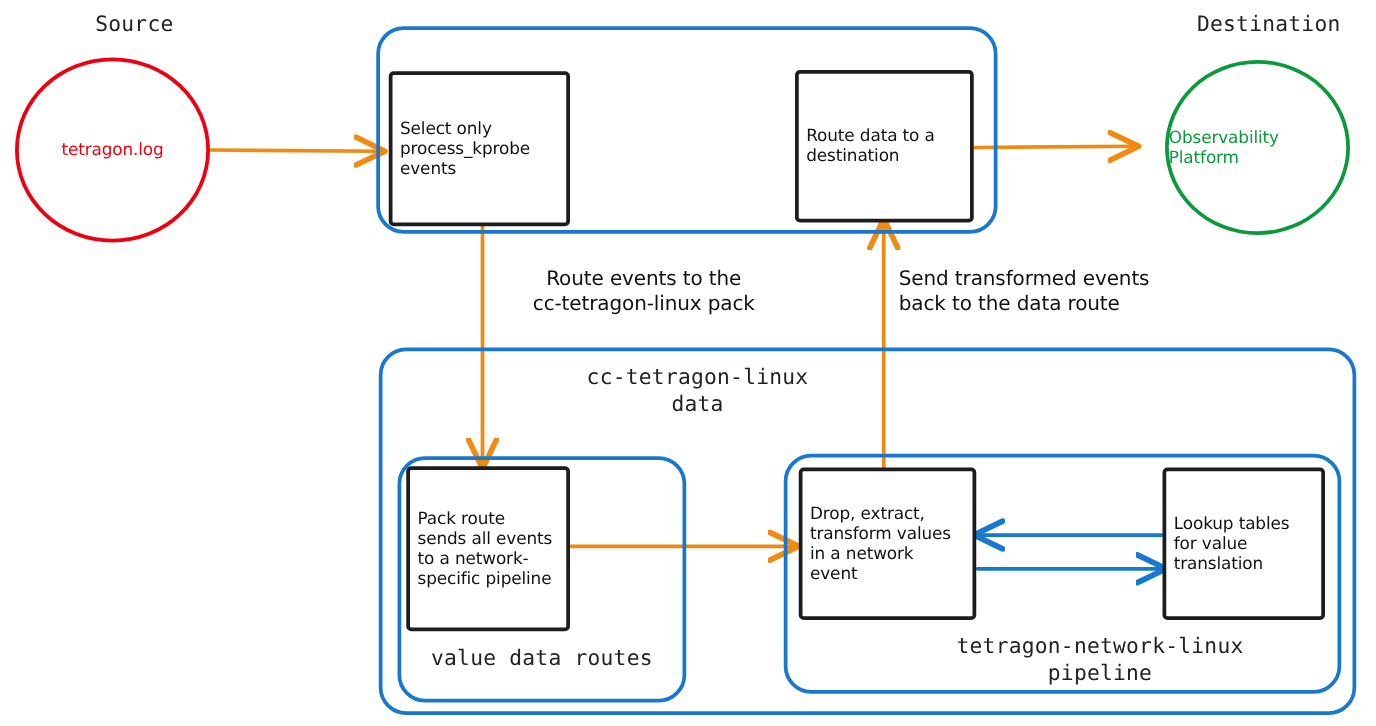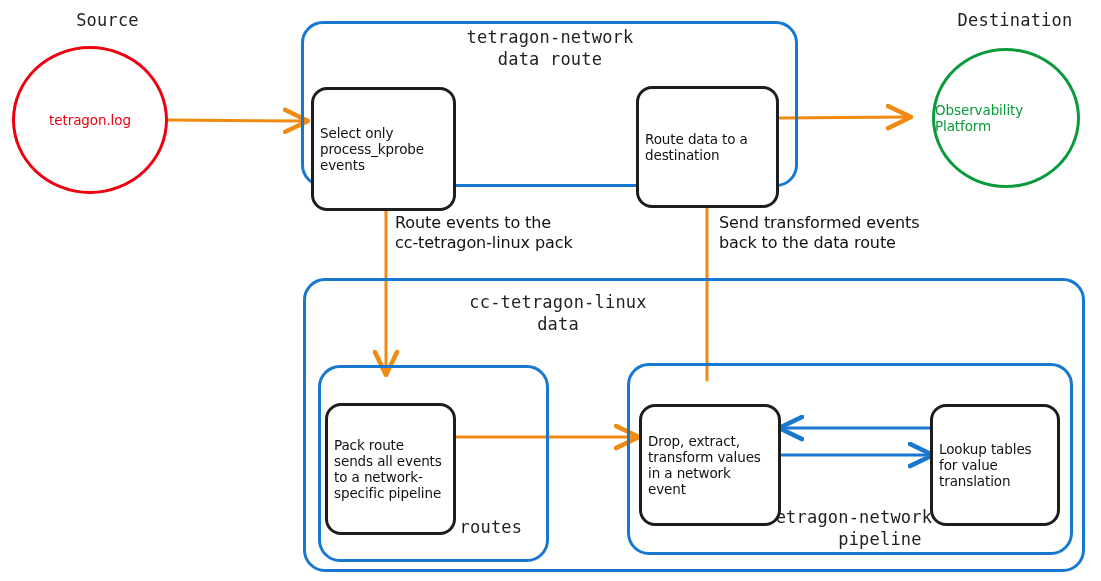--- a/index.html
+++ b/index.html
@@ -71,27 +71,26 @@
   .circle-red   { border: 3px solid #ee0011; }
   .circle-green { border: 3px solid #0a9a3c; }
   .circle .circle-text { position: static; }
   .text-red   { color: #ee0011; }
   .text-green { color: #0a9a3c; }
 
   .node-box {
     position: absolute;
     box-sizing: border-box;
     border: 3px solid #1d1d1d;
-    border-radius: 16px;
+    border-radius: 4px;
     background: #ffffff;
     display: flex;
     align-items: center;
     justify-content: center;
     padding: 4px 6px;
-    margin-top: 30px;
   }
   .node-box .node-text { position: static; }
 
   .group-box {
     position: absolute;
     box-sizing: border-box;
     border: 3px solid #1878d0;
     border-radius: 22px;
     background: transparent;
   }
@@ -137,35 +136,33 @@
 
   <div class="txt mono-label" style="left:930px; top:10px; width:170px;">Destination</div>
 
   <div class="circle circle-green" style="left:908px; top:48px; width:148px; height:140px;margin-left:24px;">
     <div class="circle-text hand text-green">Observability
 Platform</div>
   </div>
 
   <div class="group-box" style="left:301px; top:21px; width:497px; height:166px;"></div>
 
-  <div class="txt mono-label" style="left:400px; top:27px; width:300px;">tetragon-network
-data route</div>
 
   <div class="node-box" style="left:311px; top:57px; width:145px; height:124px;">
     <div class="node-text hand">Select only
 process_kprobe
 events</div>
   </div>
 
   <div class="node-box" style="left:636px; top:56px; width:143px; height:122px;justify-content:flex-end;">
     <div class="node-text hand">Route data to
 a destination</div>
   </div>
 
-  <div class="txt hand-big" style="left:395px; top:213px; width:240px; text-align:left;">Route events to the
+  <div class="txt hand-big" style="left:395px; top:213px; width:240px; text-align:center;">Route events to the
 cc-tetragon-linux pack</div>
 
   <div class="txt hand-big" style="left:719px; top:213px; width:260px; text-align:left;">Send transformed events
 back to the data route</div>
 
   <div class="group-box" style="left:303px; top:278px; width:782px; height:294px;"></div>
 
   <div class="txt mono-label" style="left:408px; top:292px; width:300px;">cc-tetragon-linux
 data</div>
 

